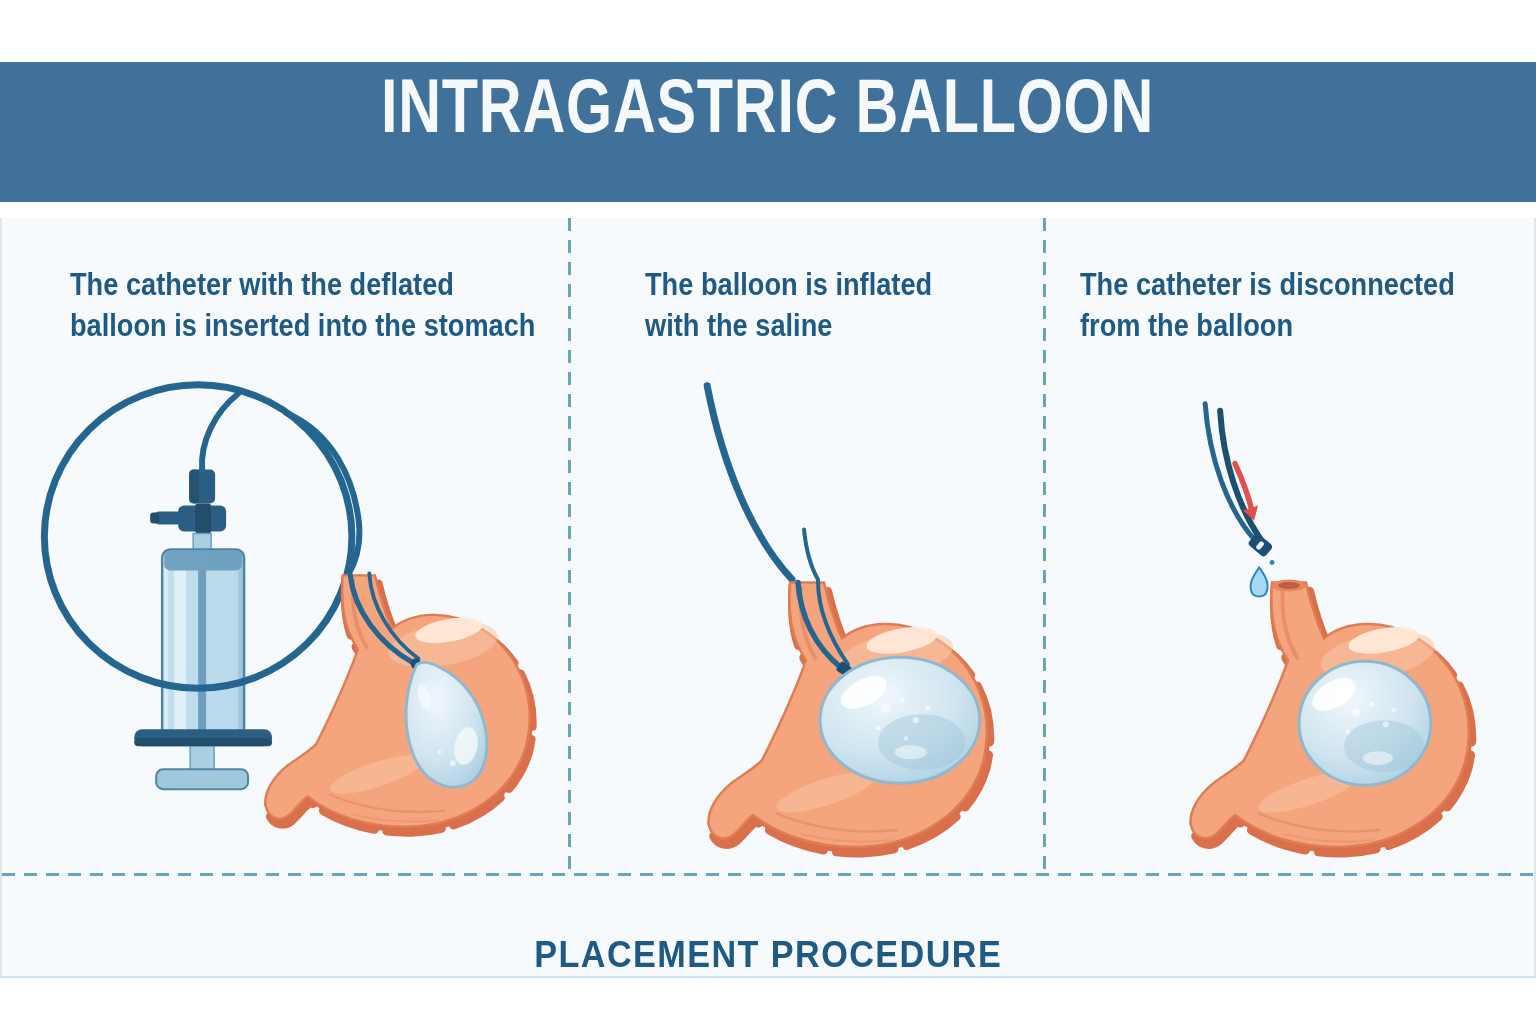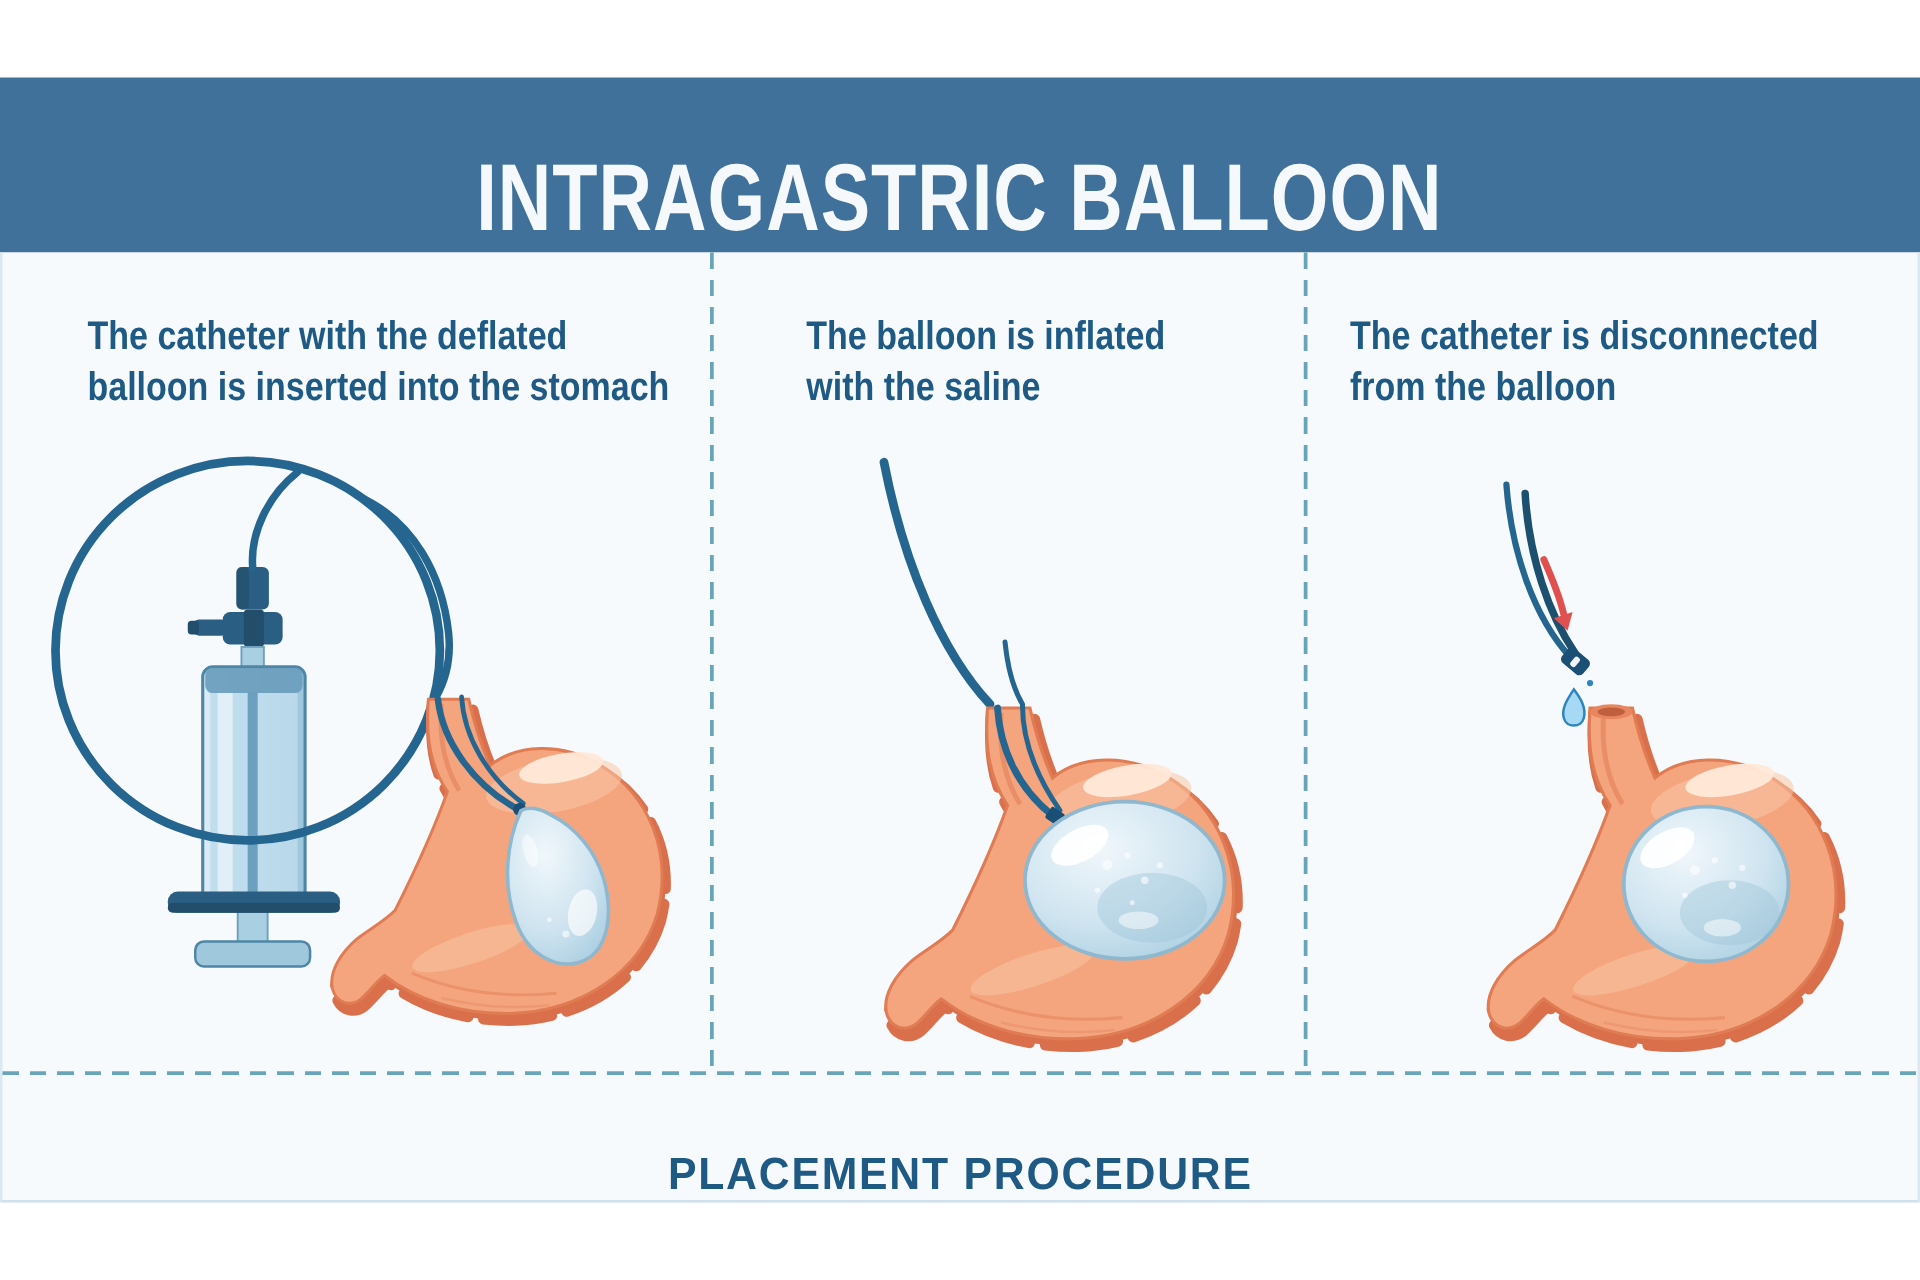--- a/index.html
+++ b/index.html
@@ -11,24 +11,24 @@
     --stomach-fill:#f4a57e; --stomach-light:#f9c7a6; --stomach-gloss:#ffe8d8;
     --stomach-dark:#e07c54; --stomach-deep:#d9704b; --eso-inner:#c05f3d;
     --balloon-fill:#cfe4f0; --balloon-edge:#8fb8cf; --balloon-shade:#9cc2d6;
     --arrow-red:#e0504f; --droplet-fill:#a6d9f4; --droplet-edge:#2e86bd;
   }
   *{margin:0;padding:0;box-sizing:border-box}
   html,body{background:#e8e8e8;font-family:"Liberation Sans",sans-serif}
   .page{position:relative;width:1536px;height:1024px;background:var(--page-bg);overflow:hidden}
   .defs-svg{position:absolute;width:0;height:0}
   .band{position:absolute;left:0;top:62px;width:1536px;height:140px;background:var(--header-band);
-        display:flex;align-items:flex-end;justify-content:center}
+        display:flex;align-items:flex-start;justify-content:center}
   .title{font-weight:bold;color:var(--title-text);font-size:76px;letter-spacing:1px;white-space:nowrap}
   .title .tin{display:inline-block;transform:scaleX(.78)}
-  .content{position:absolute;left:0;top:202px;width:1536px;height:760px;background:var(--content-bg);
+  .content{position:absolute;left:0;top:218px;width:1536px;height:760px;background:var(--content-bg);
            border-left:2px solid var(--content-border);border-right:2px solid var(--content-border);
            border-bottom:2px solid #cfe0ef}
   .panel{position:absolute;top:0;height:655px}
   .illo{position:absolute;left:0;top:0;width:100%;height:655px;display:block}
   .caption{position:absolute;top:46px;font-weight:bold;font-size:32px;line-height:1.28;
            color:var(--caption-text);transform:scaleX(.85);transform-origin:left top;white-space:nowrap}
   .caption .cl{display:block}
   .vdiv{position:absolute;top:0;width:3px;height:655px;
         background:repeating-linear-gradient(to bottom,var(--divider-teal) 0 13px,transparent 13px 22px)}
   .hdiv{position:absolute;left:0;top:655px;width:100%;height:3px;

